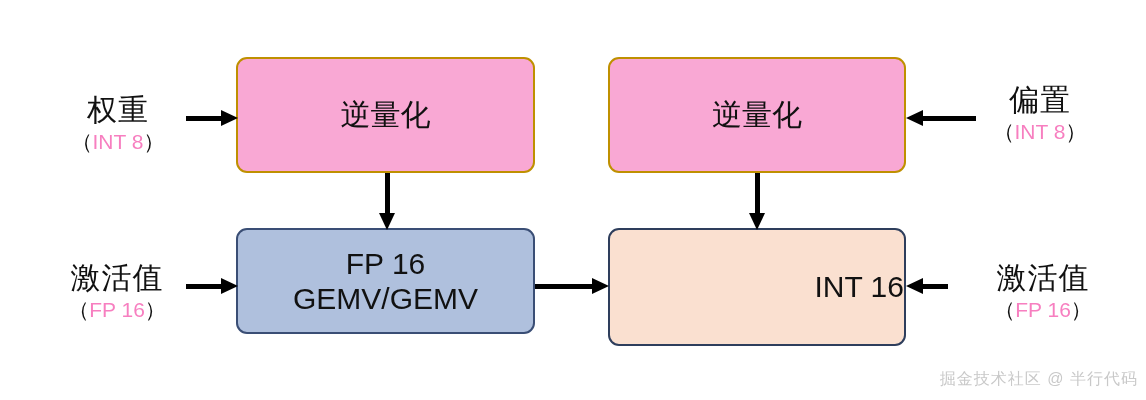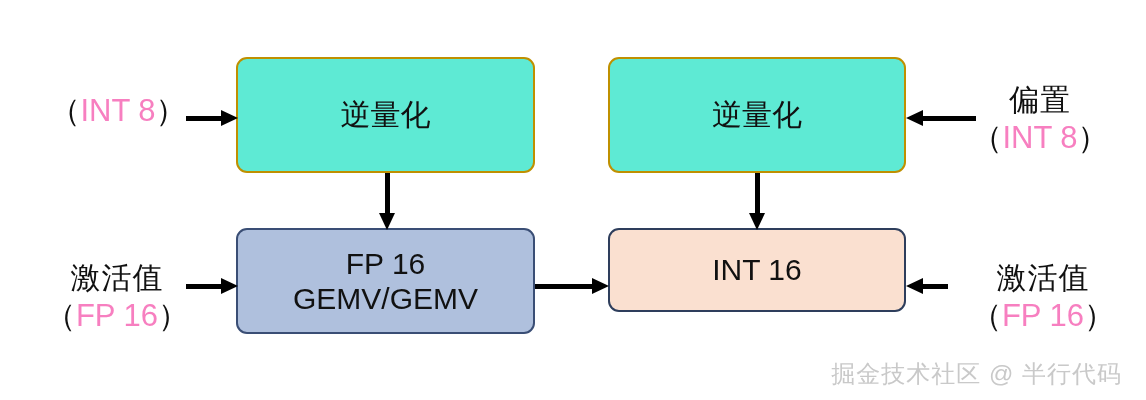--- a/index.html
+++ b/index.html
@@ -27,57 +27,57 @@
     justify-content: center;
     text-align: center;
     border-radius: 11px;
     line-height: 1.18;
   }
   .node .line {
     display: block;
     white-space: nowrap;
   }
   .node-dequant {
-    background: #5eead4;
+    background: #f9a8d4;
     border: 2px solid #bf9000;
     font-size: 30px;
     color: #111111;
   }
   .node-gemm {
     background: #afc0dd;
     border: 2px solid #3a4e75;
     font-size: 30px;
     color: #111111;
   }
   .node-accum {
     background: #fae0d0;
     border: 2px solid #2e3e5c;
     font-size: 30px;
     color: #111111;
   }
   #dequant-weight { left: 236px; top: 57px;  width: 299px; height: 116px; }
   #dequant-bias   { left: 608px; top: 57px;  width: 298px; height: 116px; }
   #gemm-box       { left: 236px; top: 228px; width: 299px; height: 106px; }
-  #accum-box      { left: 608px; top: 228px; width: 298px; height: 84px; }
+  #accum-box      { left: 608px; top: 228px; width: 298px; height: 118px; align-items: flex-end; }
 
   
   .side-label {
     position: absolute;
     text-align: center;
     color: #111111;
     line-height: 1.22;
   }
   .side-label .main {
     display: block;
     font-size: 30px;
     letter-spacing: 1px;
   }
   .side-label .dtype {
     display: block;
-    font-size: 31px;
+    font-size: 21px;
     white-space: nowrap;
   }
   .side-label .dtype .paren { color: #111111; }
   .side-label .dtype .val   { color: #f77fc0; }
   #label-weight     { left: 38px;  top: 92px;  width: 160px; }
   #label-bias       { left: 960px; top: 82px;  width: 160px; }
   #label-act-left   { left: 22px;  top: 260px; width: 190px; }
   #label-act-right  { left: 948px; top: 260px; width: 190px; }
 
   
@@ -129,34 +129,35 @@
   #arrow-dequant-to-gemm .shaft  { height: 42px; }
   #arrow-dequant-to-accum { left: 749px; top: 173px; width: 17px; height: 57px; }
   #arrow-dequant-to-accum .shaft { height: 42px; }
 
   #arrow-gemm-to-accum { left: 535px; top: 278px; width: 74px; height: 17px; }
   #arrow-gemm-to-accum .shaft { width: 58px; }
 
   
   #watermark {
     position: absolute;
-    right: 24px;
+    right: 8px;
     bottom: 10px;
-    font-size: 24px;
+    font-size: 16px;
     color: #c9c9c9;
     white-space: nowrap;
     letter-spacing: 1px;
   }
 </style>
 </head>
 <body>
 
 <div id="canvas">
 
   <div class="side-label" id="label-weight">
+    <span class="main">权重</span>
     <span class="dtype"><span class="paren">（</span><span class="val">INT 8</span><span class="paren">）</span></span>
   </div>
 
   <div class="side-label" id="label-bias">
     <span class="main">偏置</span>
     <span class="dtype"><span class="paren">（</span><span class="val">INT 8</span><span class="paren">）</span></span>
   </div>
 
   <div class="side-label" id="label-act-left">
     <span class="main">激活值</span>

